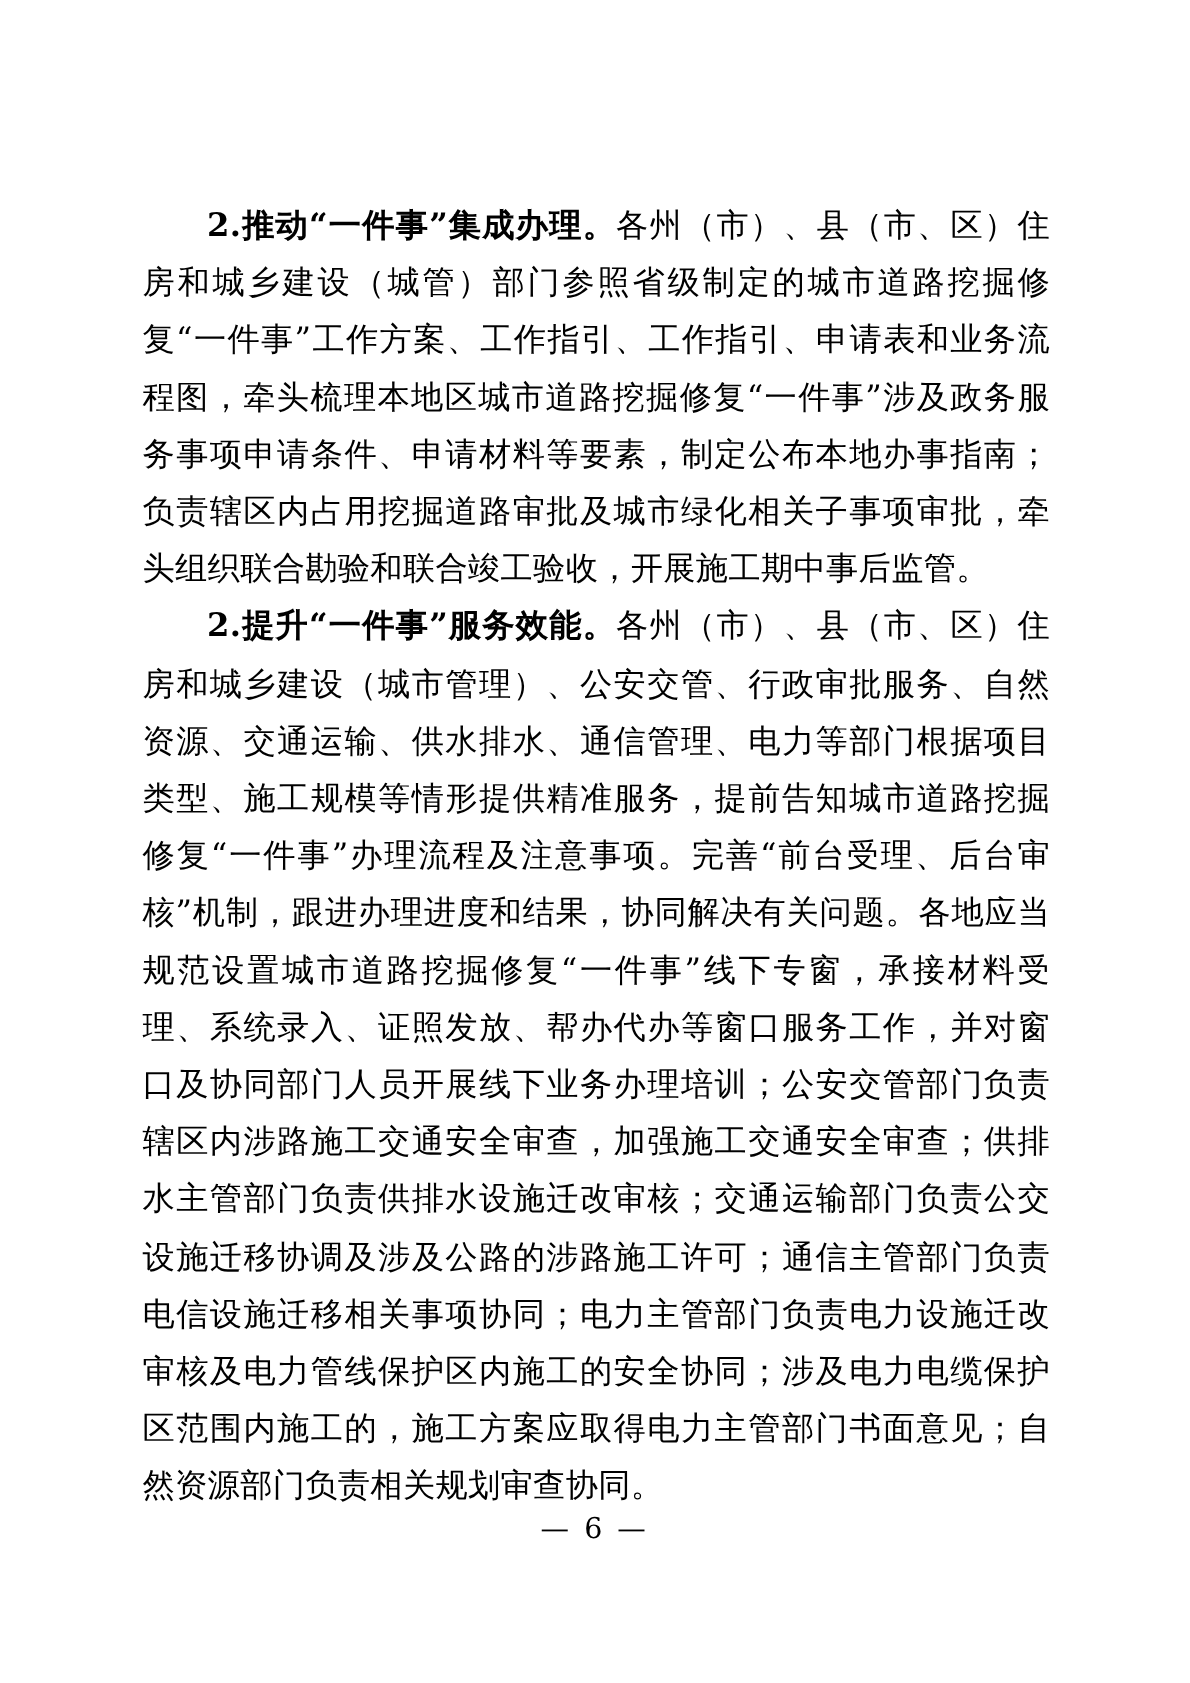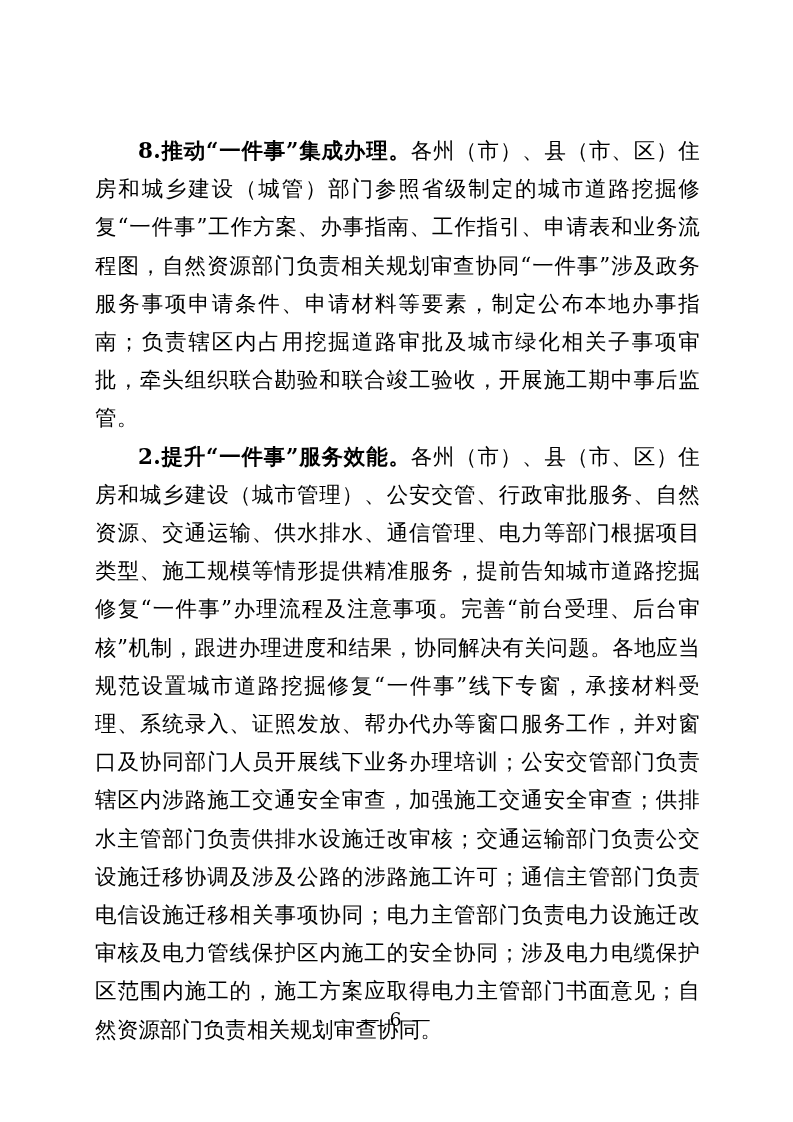--- a/index.html
+++ b/index.html
@@ -55,21 +55,21 @@
     color: #000;
     font-family: "DejaVu Serif", "Liberation Serif", serif;
   }
 </style>
 </head>
 <body>
 
 <div class="page">
   <div class="content">
 
-    <p class="para"><span class="lead">8.推动“一件事”集成办理。</span><span>各州（市）、县（市、区）住房和城乡建设（城管）部门参照省级制定的城市道路挖掘修复“一件事”工作方案、办事指南、工作指引、申请表和业务流程图，自然资源部门负责相关规划审查协同“一件事”涉及政务服务事项申请条件、申请材料等要素，制定公布本地办事指南；负责辖区内占用挖掘道路审批及城市绿化相关子事项审批，牵头组织联合勘验和联合竣工验收，开展施工期中事后监管。</span></p>
+    <p class="para"><span class="lead">2.推动“一件事”集成办理。</span><span>各州（市）、县（市、区）住房和城乡建设（城管）部门参照省级制定的城市道路挖掘修复“一件事”工作方案、工作指引、工作指引、申请表和业务流程图，牵头梳理本地区城市道路挖掘修复“一件事”涉及政务服务事项申请条件、申请材料等要素，制定公布本地办事指南；负责辖区内占用挖掘道路审批及城市绿化相关子事项审批，牵头组织联合勘验和联合竣工验收，开展施工期中事后监管。</span></p>
 
     <p class="para"><span class="lead">2.提升“一件事”服务效能。</span><span>各州（市）、县（市、区）住房和城乡建设（城市管理）、公安交管、行政审批服务、自然资源、交通运输、供水排水、通信管理、电力等部门根据项目类型、施工规模等情形提供精准服务，提前告知城市道路挖掘修复“一件事”办理流程及注意事项。完善“前台受理、后台审核”机制，跟进办理进度和结果，协同解决有关问题。各地应当规范设置城市道路挖掘修复“一件事”线下专窗，承接材料受理、系统录入、证照发放、帮办代办等窗口服务工作，并对窗口及协同部门人员开展线下业务办理培训；公安交管部门负责辖区内涉路施工交通安全审查，加强施工交通安全审查；供排水主管部门负责供排水设施迁改审核；交通运输部门负责公交设施迁移协调及涉及公路的涉路施工许可；通信主管部门负责电信设施迁移相关事项协同；电力主管部门负责电力设施迁改审核及电力管线保护区内施工的安全协同；涉及电力电缆保护区范围内施工的，施工方案应取得电力主管部门书面意见；自然资源部门负责相关规划审查协同。</span></p>
 
   </div>
 
   <div class="footer">
     <span class="pagenum">— 6 —</span>
   </div>
 </div>
 

